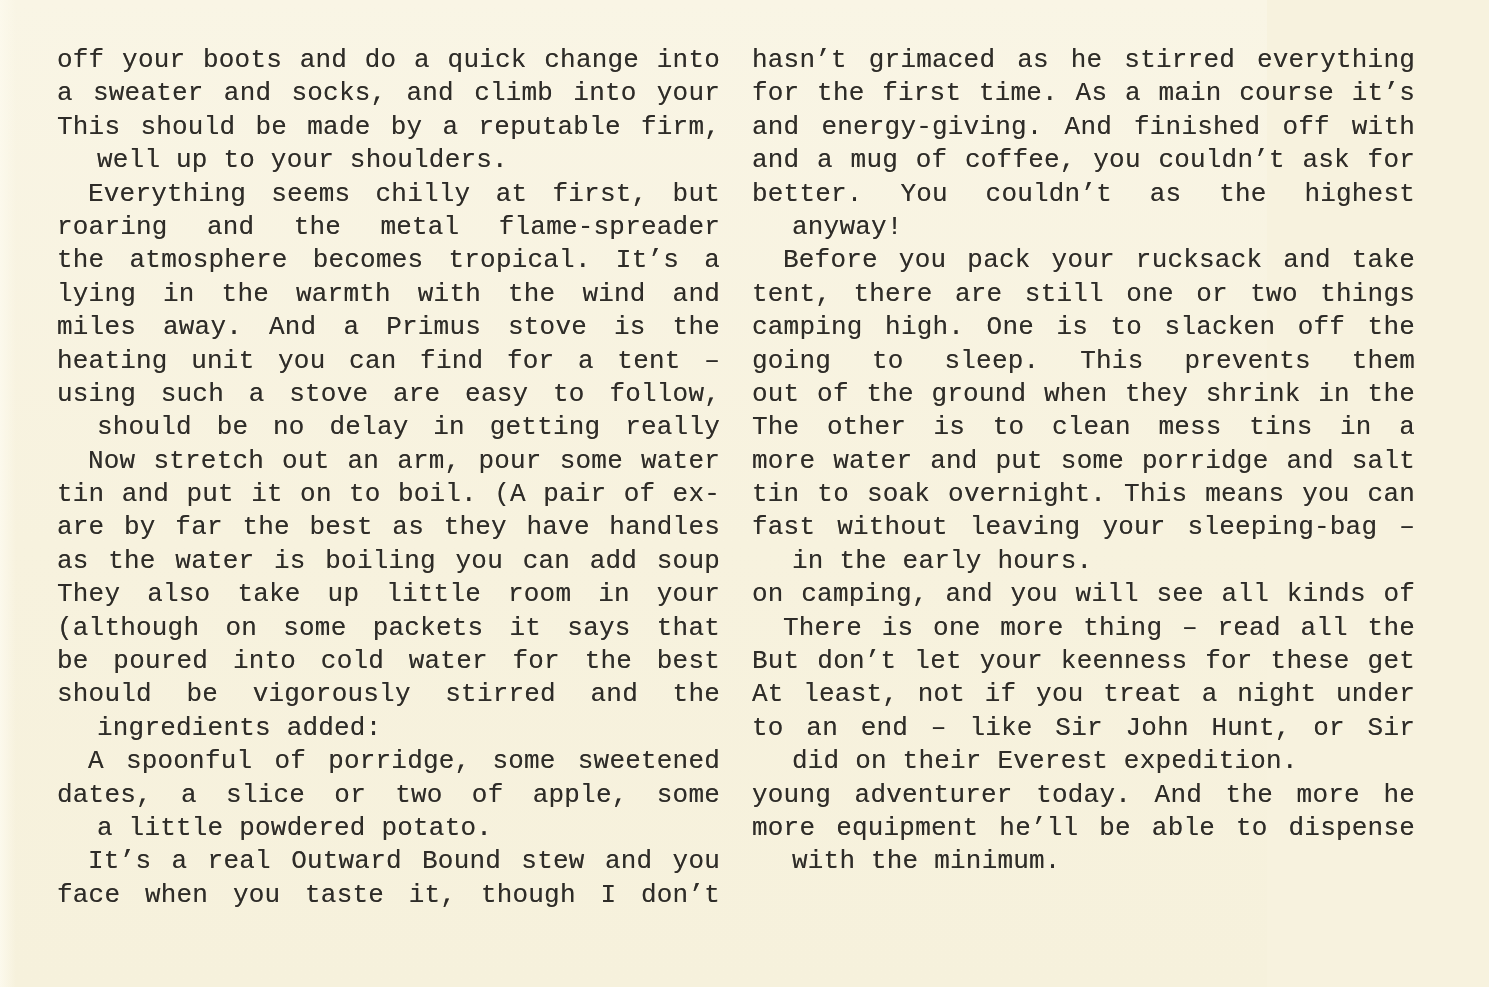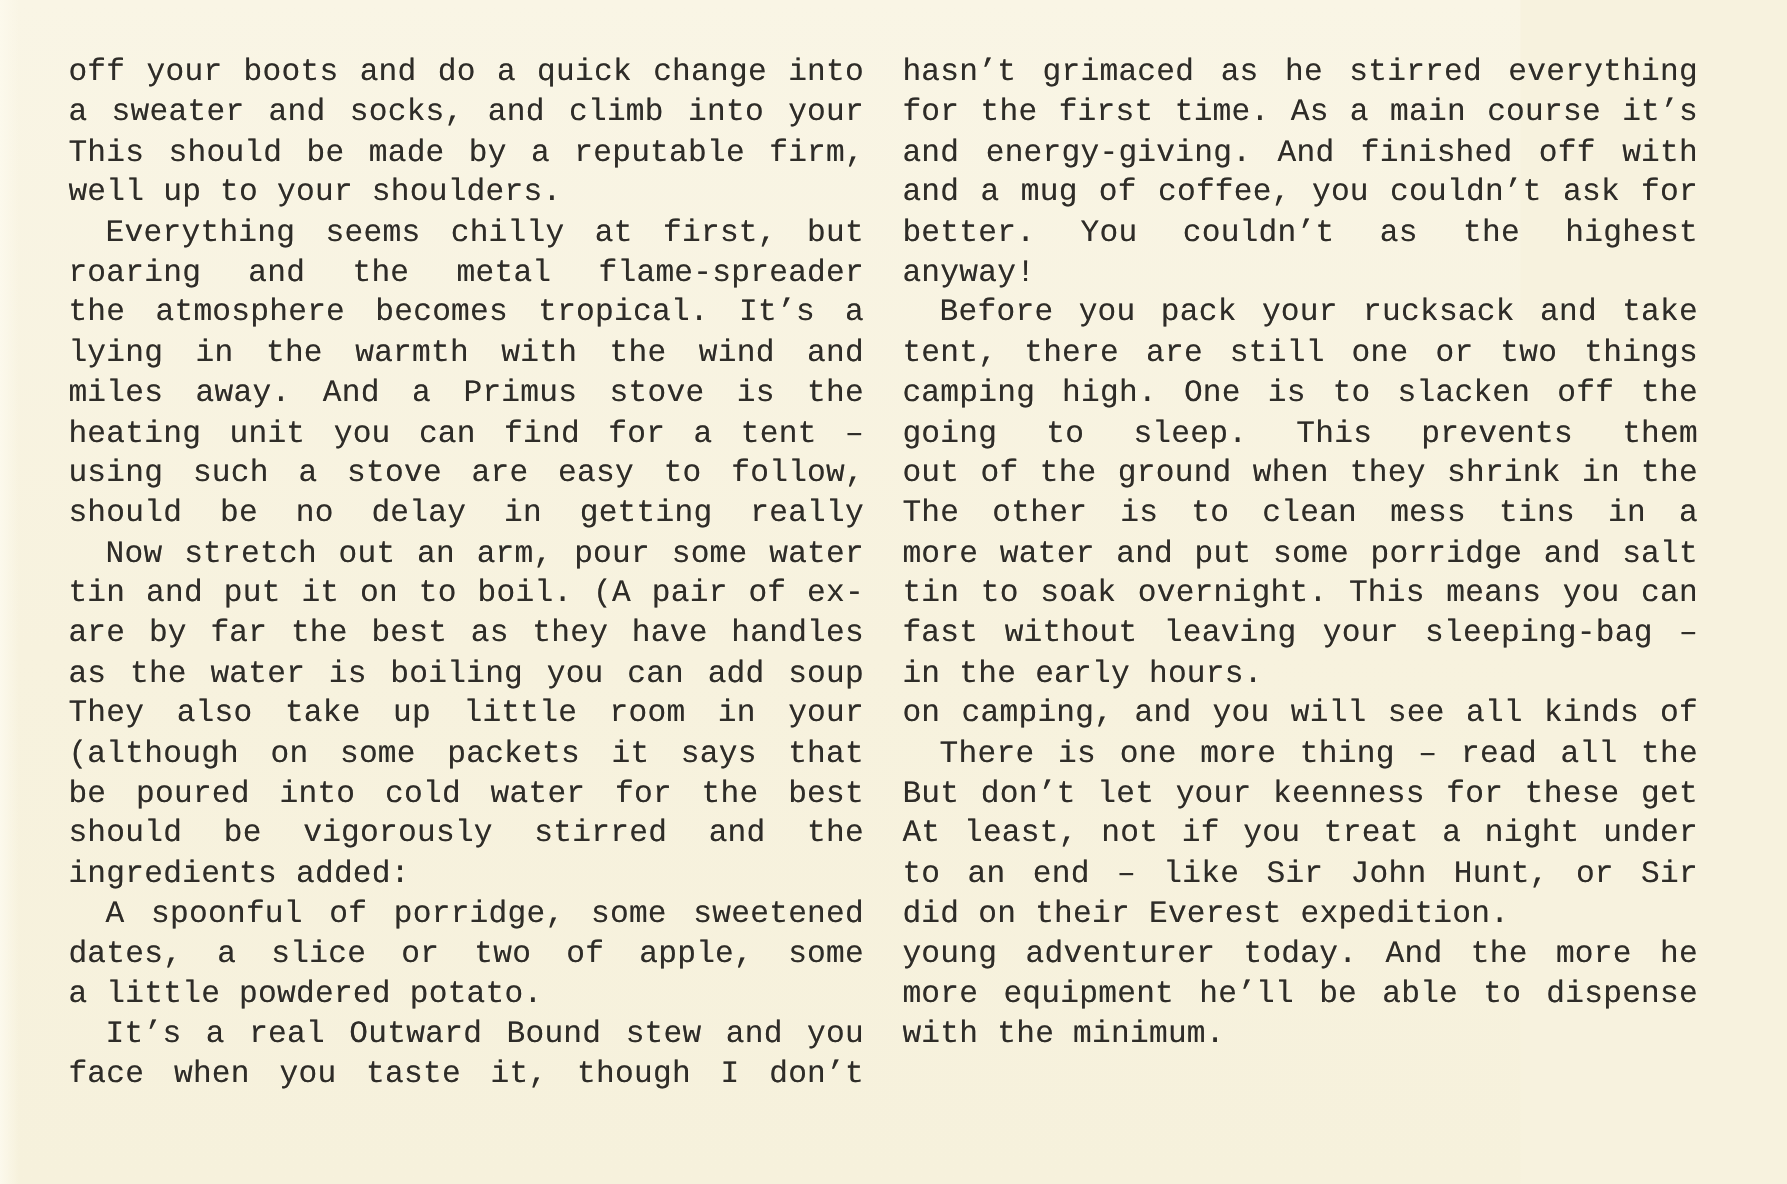--- a/index.html
+++ b/index.html
@@ -36,21 +36,21 @@
   .col-right { left: 752px; }
   .paragraph { margin: 0; }
   .line {
     height: 33.4px;
     overflow: hidden;
     text-align: justify;
     text-align-last: justify;
     
     text-shadow: 0 0 0.4px rgba(46,44,40,0.55);
   }
-  .line.last   { text-align-last: left; }
+  .line.last   { text-align-last: left; margin-left: 40px; }
   .line.indent { padding-left: 31px; }
 </style>
 </head>
 <body>
 
 <div class="scan-page">
   <div class="column col-left">
       <div class="paragraph">
         <div class="line">off your boots and do a quick change into dry trousers,</div>
         <div class="line">a sweater and socks, and climb into your sleeping-bag.</div>

